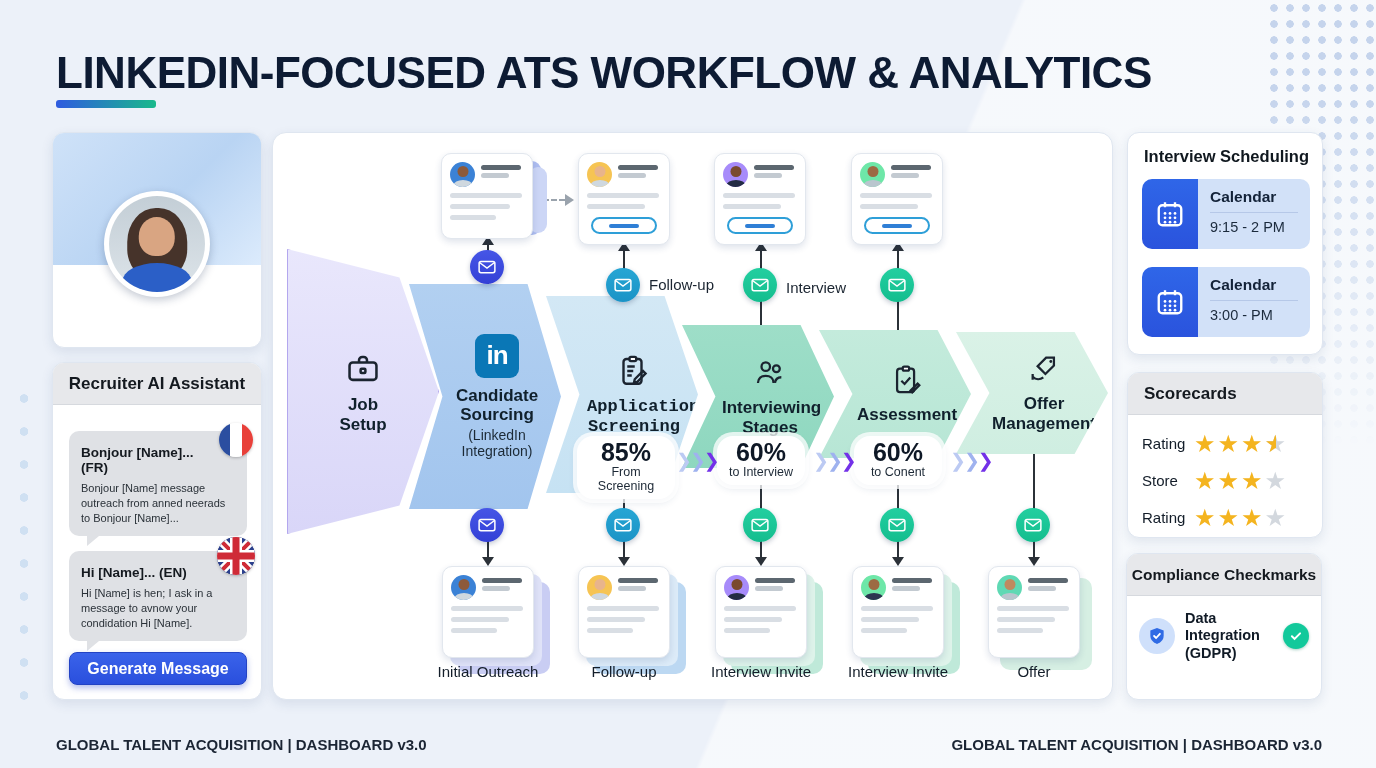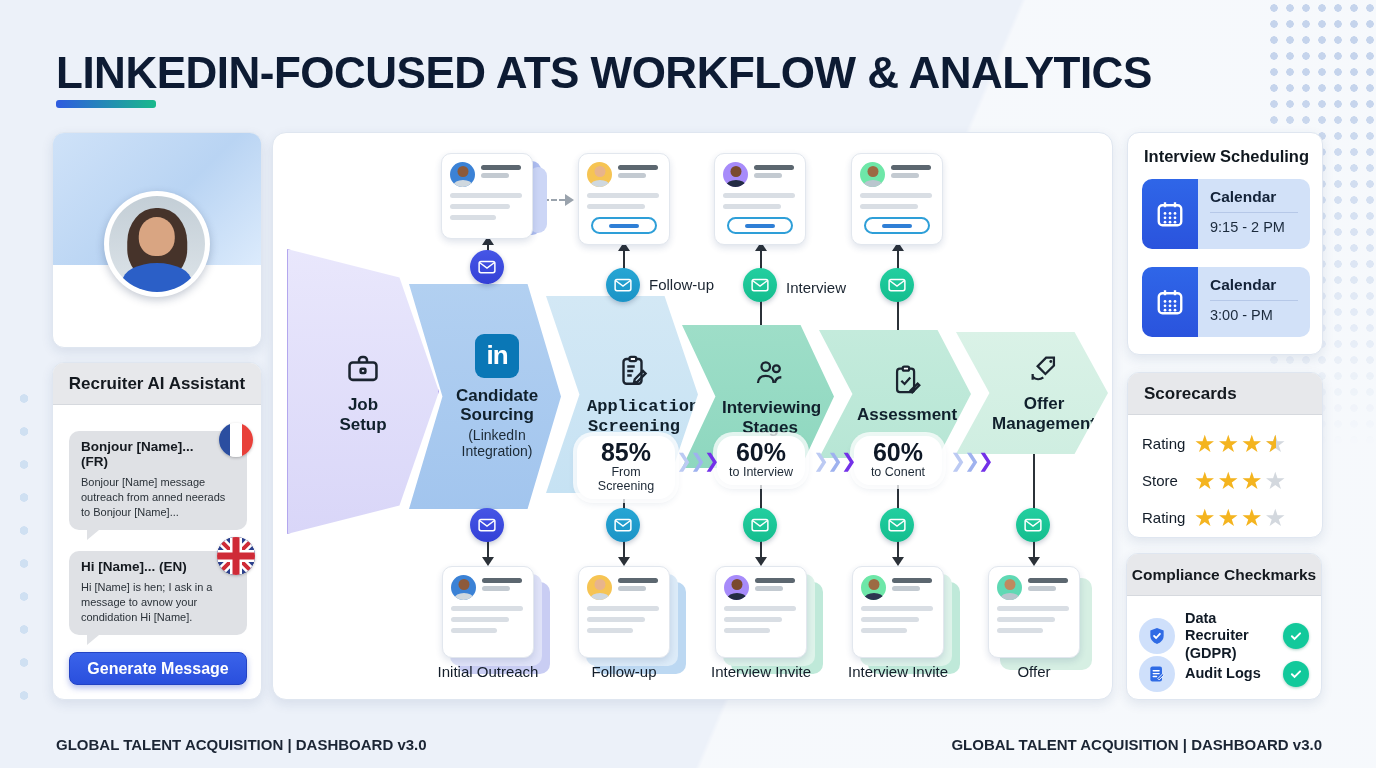--- a/index.html
+++ b/index.html
@@ -80,21 +80,21 @@
   
   .ai-card { left:52px; top:362px; width:210px; height:338px; overflow:visible; }
   .panel-header {
     position:absolute; left:0; top:0; right:0; height:42px;
     background:#e7e8eb; border-radius:11px 11px 0 0; border-bottom:1px solid #d6d9de;
     display:flex; align-items:center; justify-content:center;
     font-size:17px; font-weight:700; color:#14191f;
   }
   .bubble {
     position:absolute; left:16px; width:178px; background:#dfe1e5; border-radius:10px;
-    padding:8px 12px 10px 12px;
+    padding:14px 12px 10px 12px;
   }
   .bubble::after {
     content:""; position:absolute; left:18px; bottom:-10px;
     border-left:12px solid #dfe1e5; border-bottom:10px solid transparent;
   }
   .bubble-title { font-size:13.5px; font-weight:700; color:#14191f; margin-bottom:6px; padding-right:26px; }
   .bubble-body { font-size:11px; line-height:1.35; color:#2a3138; }
   .flag { position:absolute; border-radius:50%; overflow:hidden; box-shadow:0 1px 3px rgba(0,0,0,.25); }
   .flag-fr { right:-6px; top:-8px; width:34px; height:34px;
     background:linear-gradient(90deg,#2b4ea0 33.3%,#ffffff 33.3% 66.6%,#e8403a 66.6%); }
@@ -661,38 +661,23 @@
 
 <div class="card comp-card">
   <div class="panel-header" style="font-size:15.5px;">Compliance Checkmarks</div>
   <div class="comp-row" style="top:56px;">
     <div class="comp-ico">
       <svg width="20" height="20" viewBox="0 0 24 24">
           <path d="M12 2.5l8 3v6c0 5-3.4 8.6-8 10-4.6-1.4-8-5-8-10v-6z" fill="#2f6be5"></path>
           <path d="M8.5 12l2.4 2.4 4.6-5" fill="none" stroke="#fff" stroke-width="2.2" stroke-linecap="round"></path>
         </svg>
     </div>
-    <div class="comp-label">Data Recruiter (GDPR)</div>
+    <div class="comp-label">Data Integration (GDPR)</div>
     <div class="comp-check">
       <svg width="14" height="14" viewBox="0 0 24 24">
           <path d="M5 12.5l4.5 4.5L19 7.5" fill="none" stroke="#fff" stroke-width="3.4" stroke-linecap="round"></path>
         </svg>
     </div>
   </div>
-  <div class="comp-row" style="top:102px;">
-    <div class="comp-ico">
-      <svg width="20" height="20" viewBox="0 0 24 24">
-          <rect x="4" y="3" width="14" height="18" rx="2.5" fill="#2f6be5"></rect>
-          <path d="M7.5 8h7M7.5 11.5h7M7.5 15h4" stroke="#fff" stroke-width="1.7" stroke-linecap="round"></path>
-          <path d="M13 17.5l6-6 1.6 1.6-6 6z" fill="#2f6be5" stroke="#fff" stroke-width="1.1"></path>
-        </svg>
-    </div>
-    <div class="comp-label">Audit Logs</div>
-    <div class="comp-check">
-      <svg width="14" height="14" viewBox="0 0 24 24">
-          <path d="M5 12.5l4.5 4.5L19 7.5" fill="none" stroke="#fff" stroke-width="3.4" stroke-linecap="round"></path>
-        </svg>
-    </div>
-  </div>
 </div>
 
 <div class="footer footer-left">GLOBAL TALENT ACQUISITION | DASHBOARD v3.0</div>
 <div class="footer footer-right">GLOBAL TALENT ACQUISITION  |  DASHBOARD v3.0</div>
 
 </body></html>

